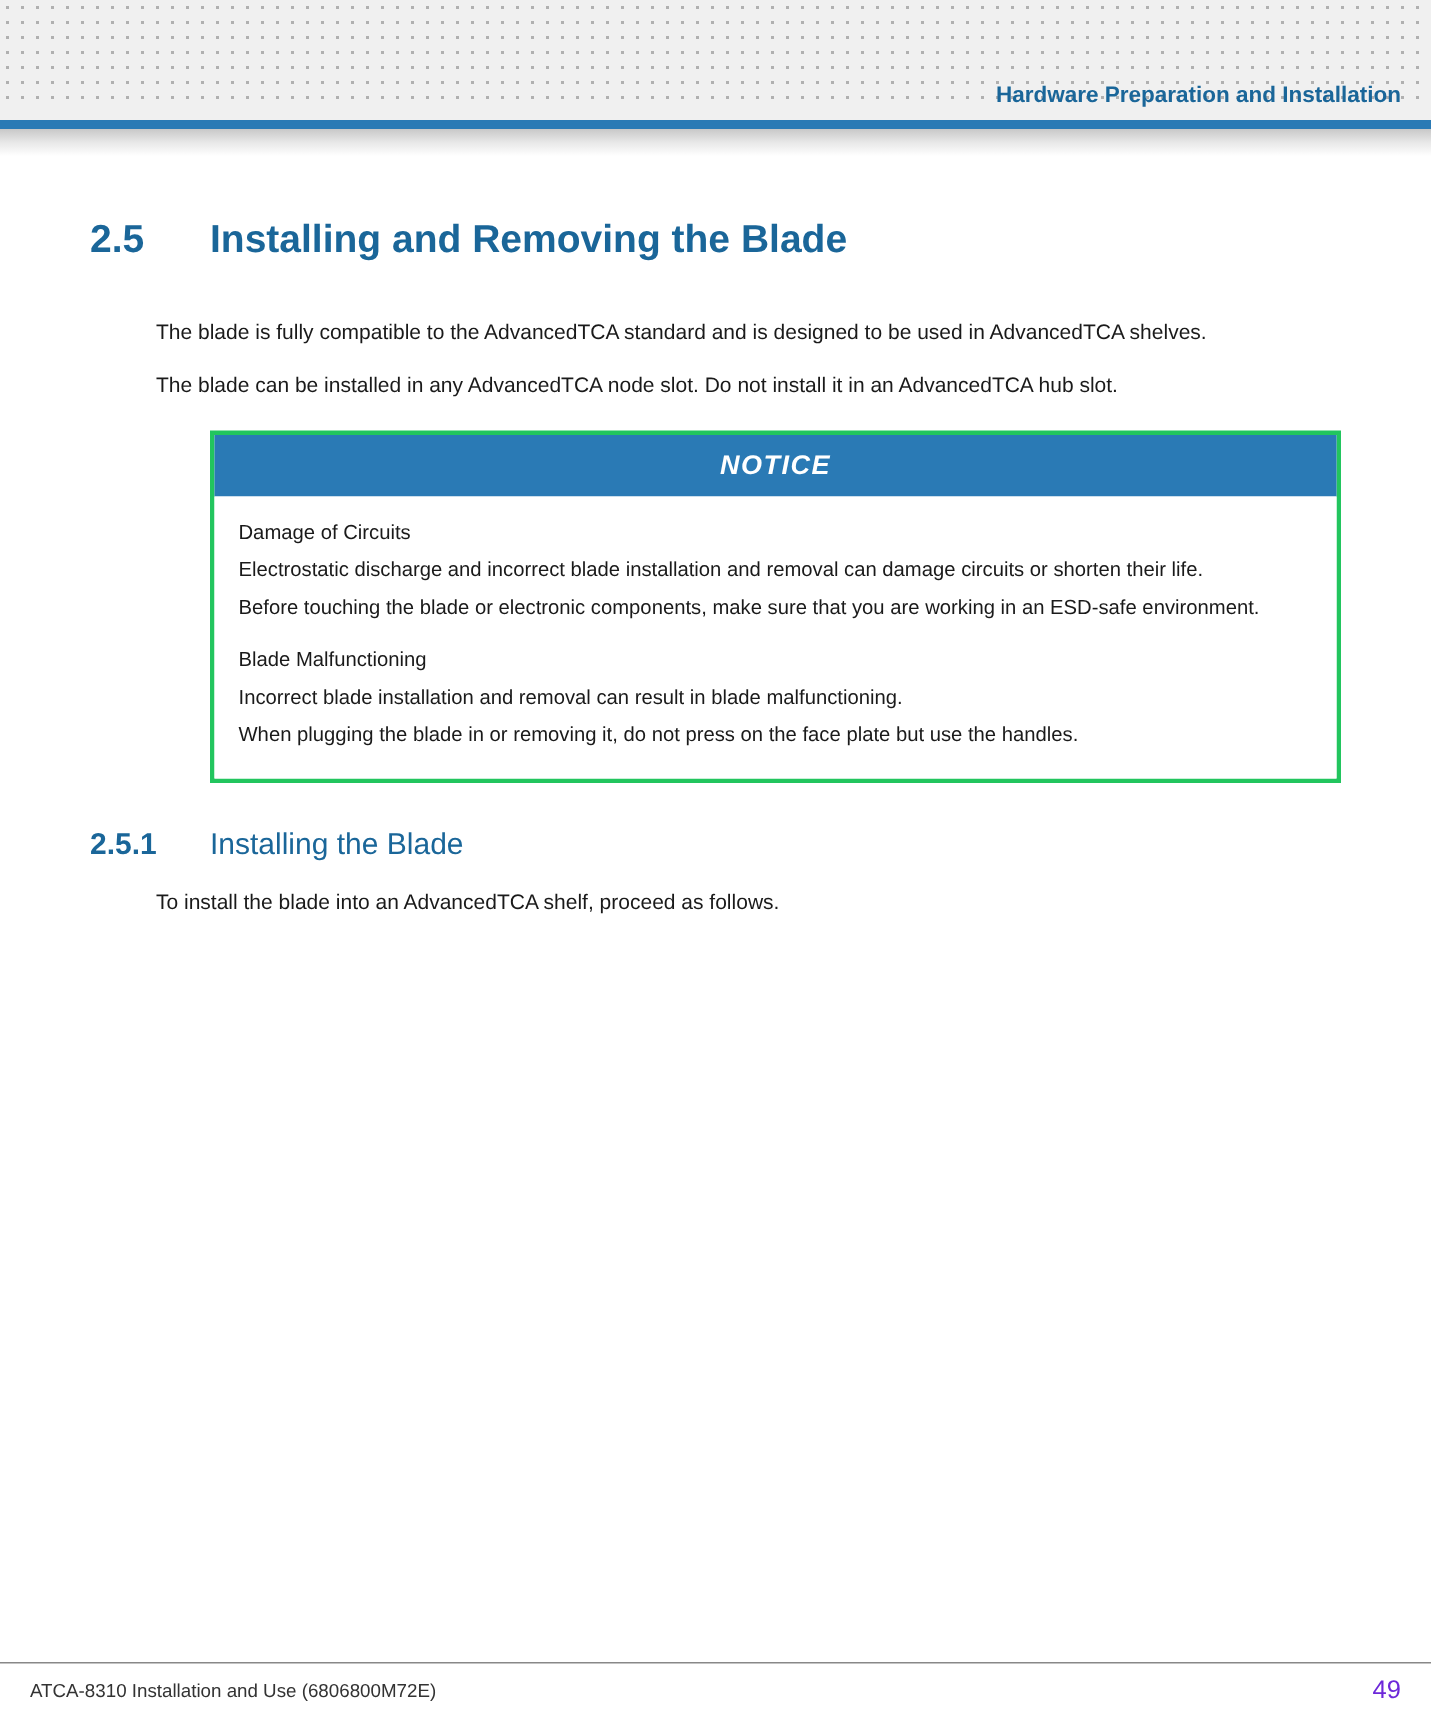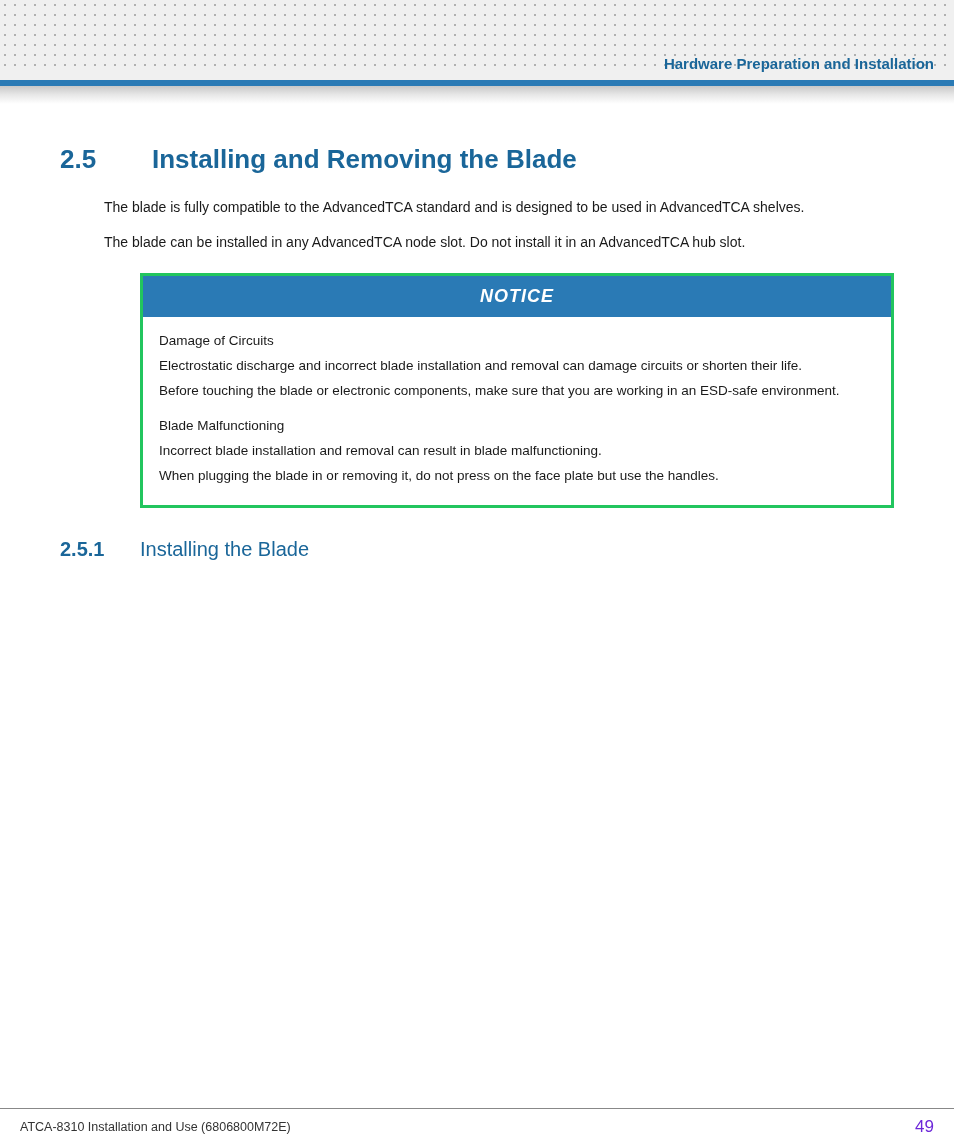--- a/index.html
+++ b/index.html
@@ -69,22 +69,22 @@
 
     
     .content {
       padding: 20px 60px 40px 60px;
     }
 
     
     .section-heading {
       display: flex;
       align-items: flex-start;
-      gap: 32px;
-      margin-bottom: 22px;
+      gap: 20px;
+      margin-bottom: 36px;
       margin-top: 20px;
     }
 
     .section-number {
       font-size: 26px;
       font-weight: bold;
       color: #1a6699;
       min-width: 60px;
     }
 
@@ -225,19 +225,20 @@
       <p>Incorrect blade installation and removal can result in blade malfunctioning.</p>
       <p>When plugging the blade in or removing it, do not press on the face plate but use the handles.</p>
     </div>
   </div>
 
   <div class="subsection-heading">
     <span class="subsection-number">2.5.1</span>
     <span class="subsection-title">Installing the Blade</span>
   </div>
 
+  <p class="body-text">To install the blade into an AdvancedTCA shelf, proceed as follows.</p>
 
 </div>
 
 <div class="footer">
   <span class="footer-left">ATCA-8310 Installation and Use (6806800M72E)</span>
   <span class="footer-right">49</span>
 </div>
 
 </body></html>

